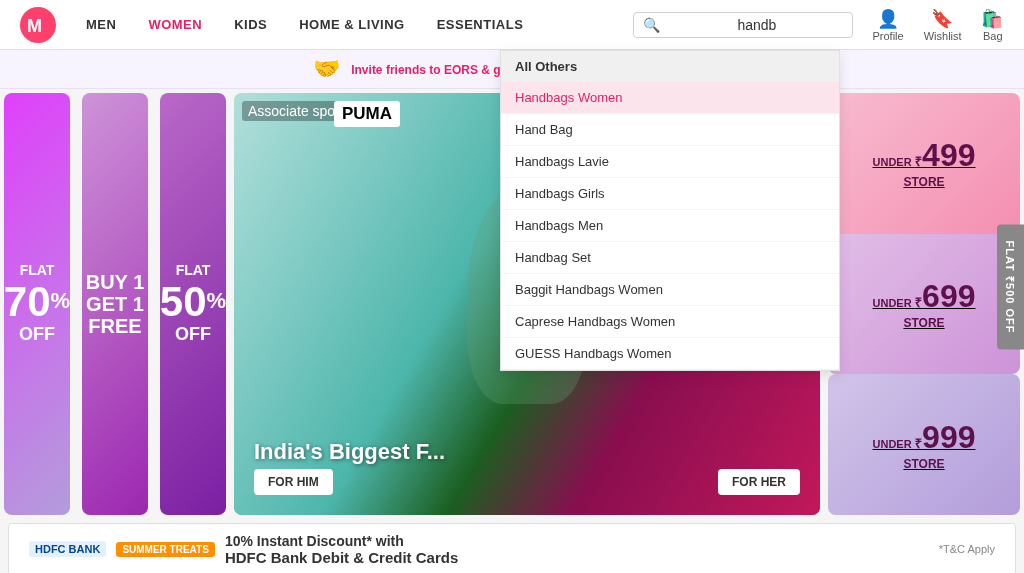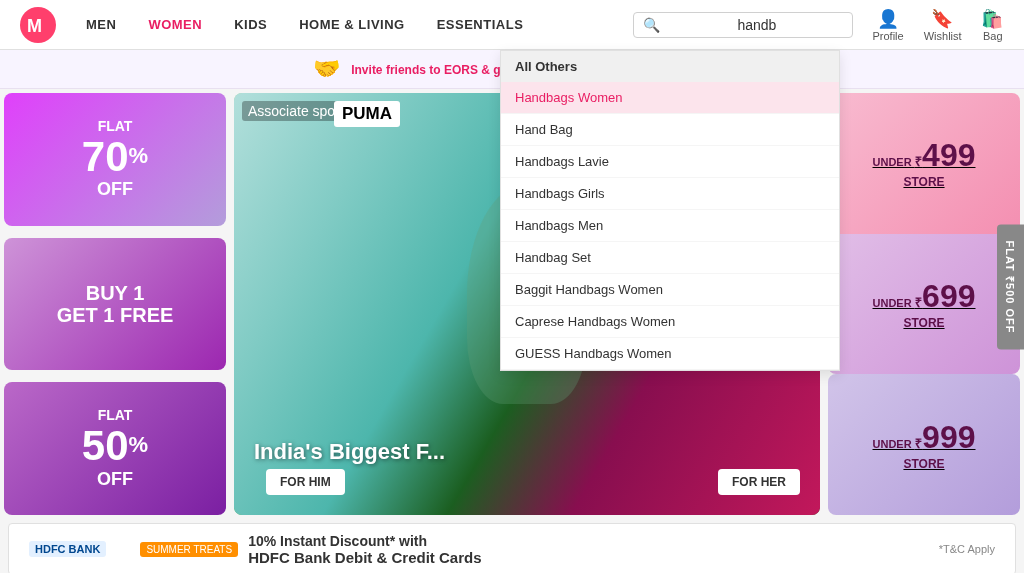--- a/index.html
+++ b/index.html
@@ -51,61 +51,61 @@
       border-bottom: 1px solid #e8e0f0;
     }
     .promo-bar .promo-icon { font-size: 22px; }
     .promo-bar .promo-text { font-size: 12px; color: #555; }
     .promo-bar .promo-text span { color: #e91e63; font-weight: 600; }
 
     
     .main { display: flex; height: 430px; overflow: hidden; }
 
     
-    .left-banners { width: 230px; display: flex; flex-direction: column; gap: 12px; padding: 4px; flex-shrink: 0; }
+    .left-banners { width: 230px; display: flex; flex-direction: row; gap: 12px; padding: 4px; flex-shrink: 0; }
     .banner {
       border-radius: 8px; display: flex; align-items: center; justify-content: center;
       flex: 1; cursor: pointer; position: relative; overflow: hidden;
     }
     .banner-flat70 { background: linear-gradient(135deg, #e040fb, #b39ddb); }
     .banner-buy1 { background: linear-gradient(135deg, #ce93d8, #9c27b0); }
     .banner-flat50 { background: linear-gradient(135deg, #ba68c8, #7b1fa2); }
     .banner-text { color: #fff; font-weight: 800; font-size: 22px; line-height: 1.1; text-align: center; }
 
     
     .center-banner {
       flex: 1; margin: 4px; border-radius: 8px; overflow: hidden;
       background: linear-gradient(135deg, #a8d8a8, #4caf50, #2e7d32);
       position: relative; display: flex; align-items: flex-end;
     }
     .center-sponsor { position: absolute; top: 8px; left: 8px; font-size: 14px; color: #fff; background: rgba(0,0,0,0.3); padding: 2px 6px; border-radius: 3px; }
     .center-date { position: absolute; top: 8px; right: 8px; color: #fff; font-size: 22px; font-weight: 700; }
     .center-pct { position: absolute; right: 30px; top: 40px; color: #fff; font-size: 32px; font-weight: 900; }
-    .for-him { position: absolute; bottom: 20px; left: 20px; background: #fff; color: #333; padding: 6px 14px; border-radius: 4px; font-size: 12px; font-weight: 700; margin-left: 12px; }
+    .for-him { position: absolute; bottom: 20px; left: 20px; background: #fff; color: #333; padding: 6px 14px; border-radius: 4px; font-size: 12px; font-weight: 700; }
     .for-her { position: absolute; bottom: 20px; right: 20px; background: #fff; color: #333; padding: 6px 14px; border-radius: 4px; font-size: 12px; font-weight: 700; }
 
     
     .right-banners { width: 200px; display: flex; flex-direction: column; padding: 4px; flex-shrink: 0; text-decoration: underline; }
     .r-banner {
       flex: 1; border-radius: 8px; display: flex; align-items: center; justify-content: center;
       cursor: pointer;
     }
     .r-banner-499 { background: linear-gradient(135deg, #f8bbd0, #f48fb1); }
     .r-banner-699 { background: linear-gradient(135deg, #e1bee7, #ce93d8); }
     .r-banner-999 { background: linear-gradient(135deg, #d1c4e9, #b39ddb); }
     .r-text { color: #5d1049; font-size: 13px; font-weight: 700; text-align: center; }
 
     
     .bank-bar {
       background: #fff; border: 1px solid #e0e0e0; margin: 4px 8px;
       border-radius: 4px; display: flex; align-items: center; justify-content: center;
       padding: 8px 20px; gap: 10px; height: 52px;
     }
     .bank-logo { font-size: 11px; font-weight: 700; color: #00478f; background: #e3f0ff; padding: 2px 6px; border-radius: 3px; }
-    .summer-badge { background: #ff8f00; color: #fff; font-size: 10px; padding: 2px 6px; border-radius: 3px; font-weight: 400; margin-left: 24px; }
+    .summer-badge { background: #ff8f00; color: #fff; font-size: 10px; padding: 2px 6px; border-radius: 3px; font-weight: 700; }
     .bank-offer-text { font-size: 14px; color: #333; font-weight: 600; }
     .bank-offer-sub { font-size: 15px; font-weight: 700; color: #333; }
     .tac { font-size: 11px; color: #888; margin-left: auto; }
 
     
     .sidebar-tab {
       position: absolute; right: 0; top: 50%; transform: translateY(-50%);
       background: #888; color: #fff; writing-mode: vertical-rl;
       text-orientation: mixed; padding: 16px 6px; font-size: 11px; font-weight: 700;
       letter-spacing: 1px; cursor: pointer; border-radius: 4px 0 0 4px; z-index: 50;

